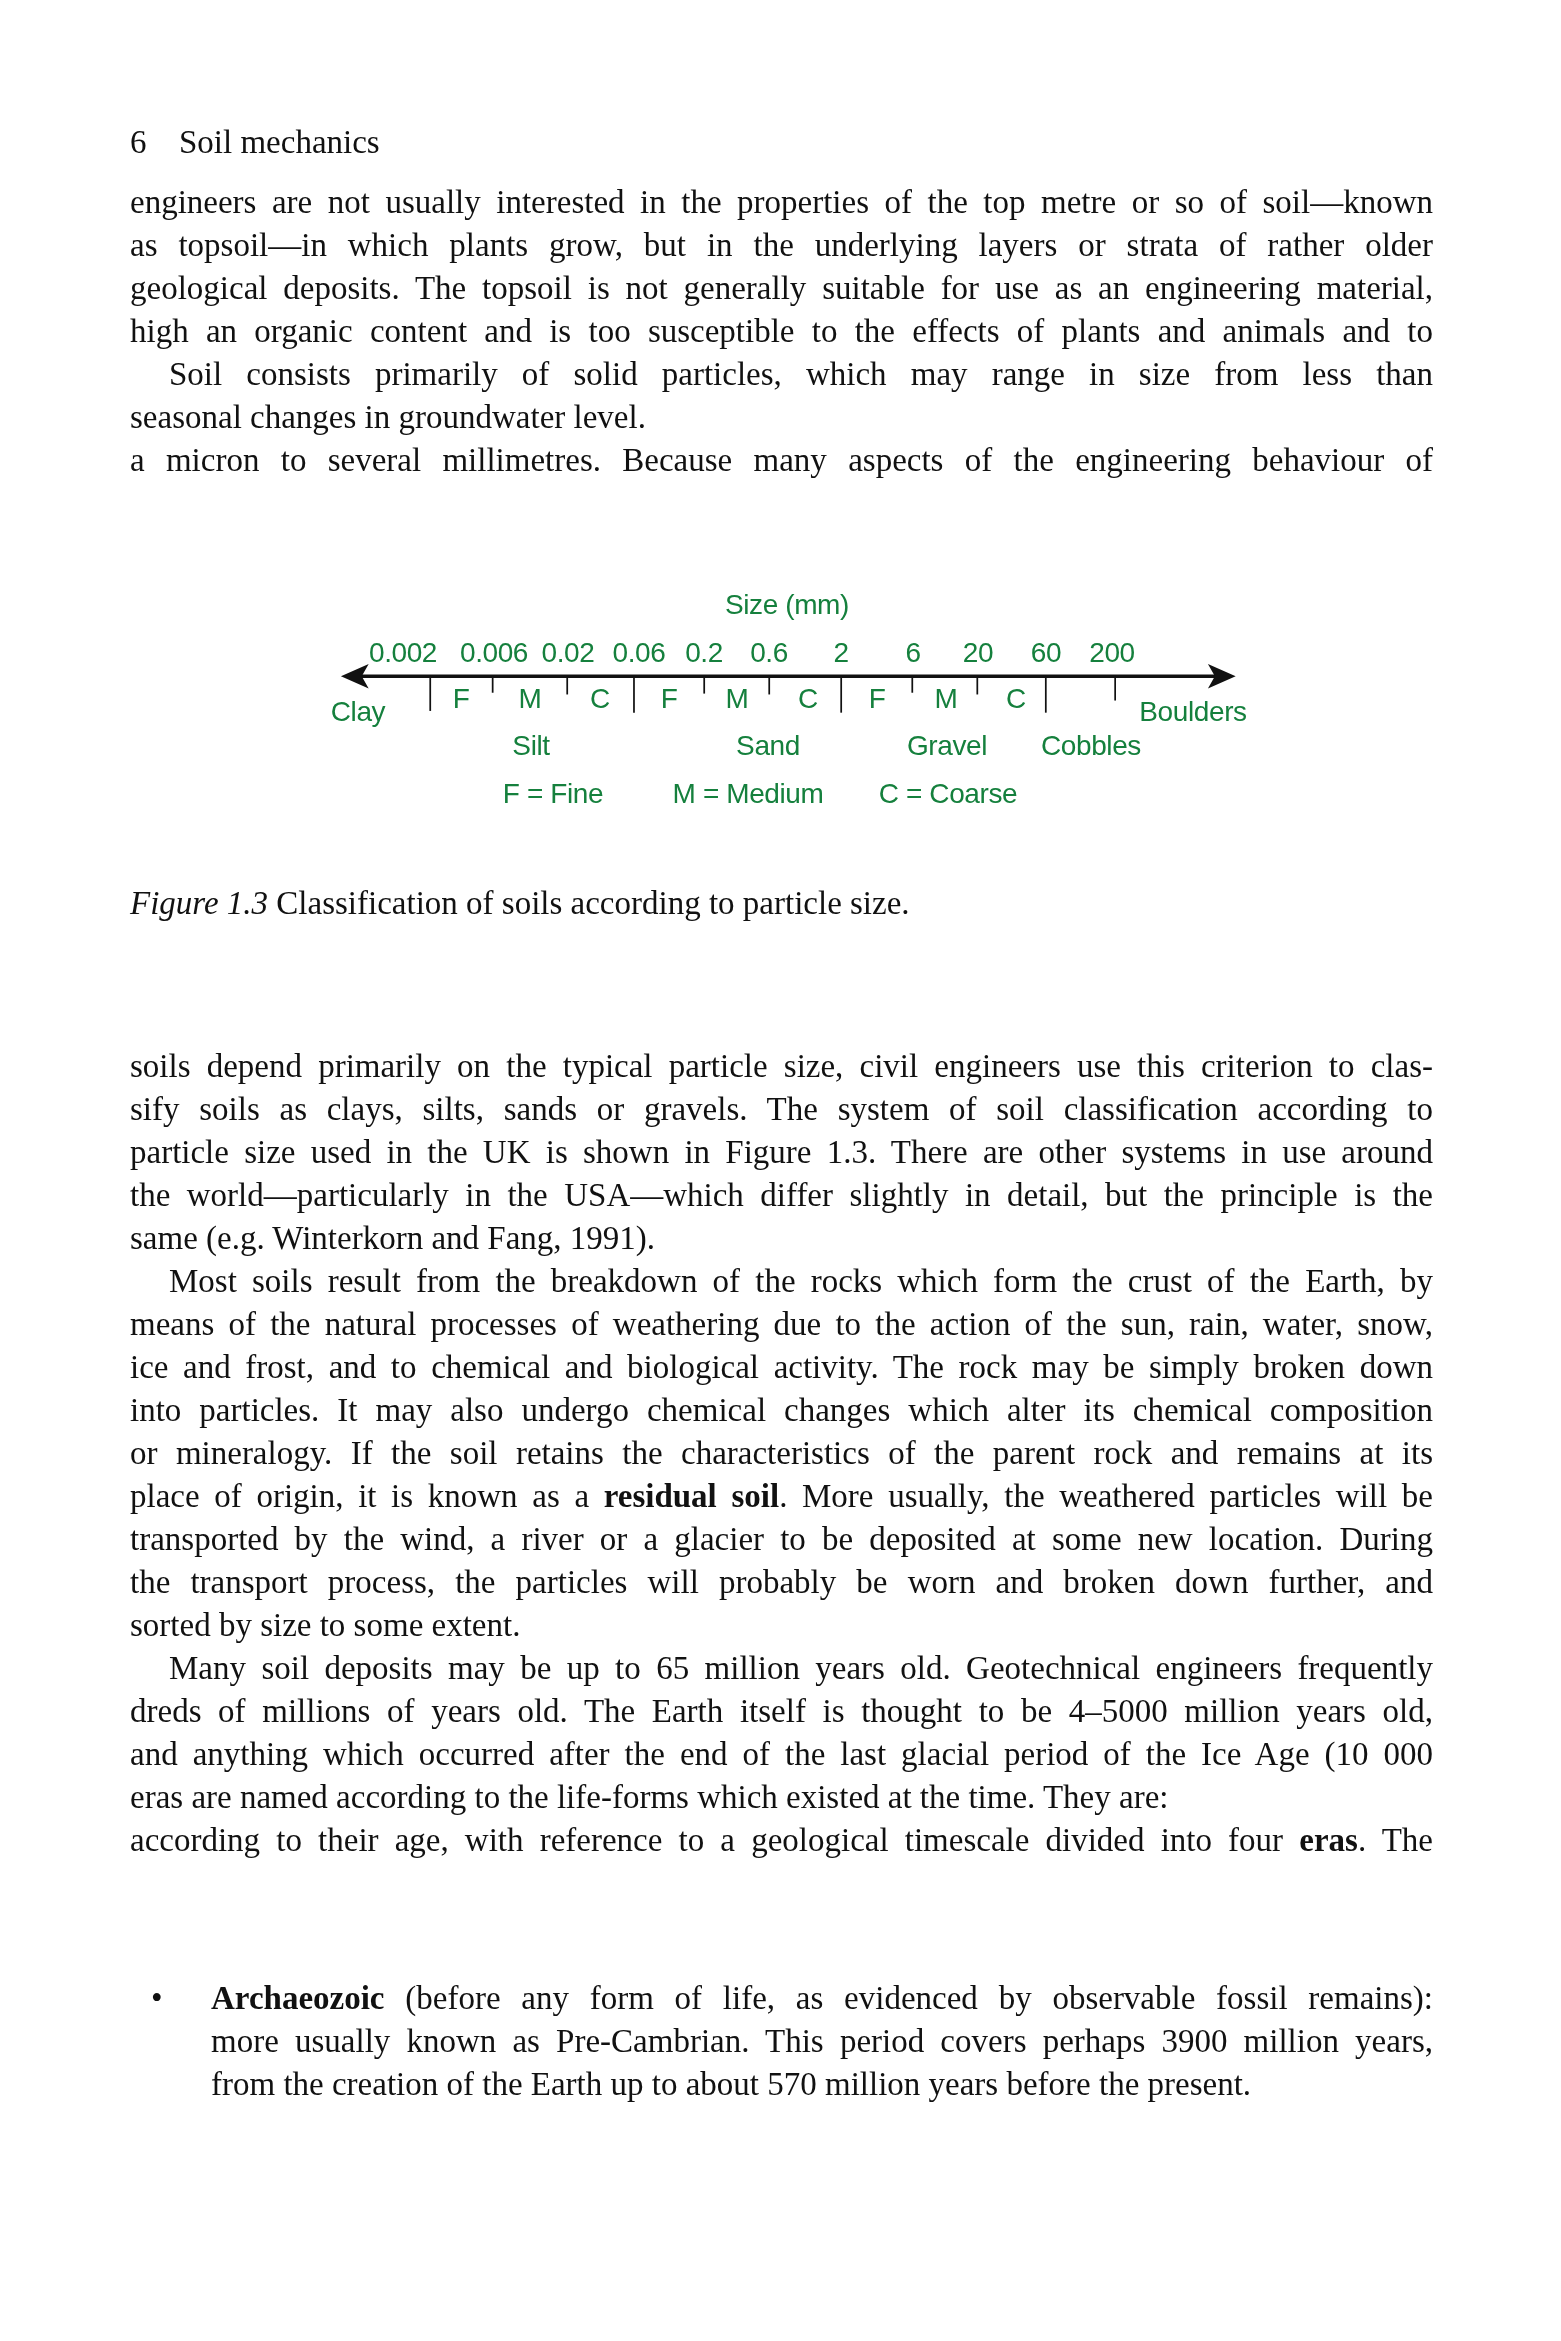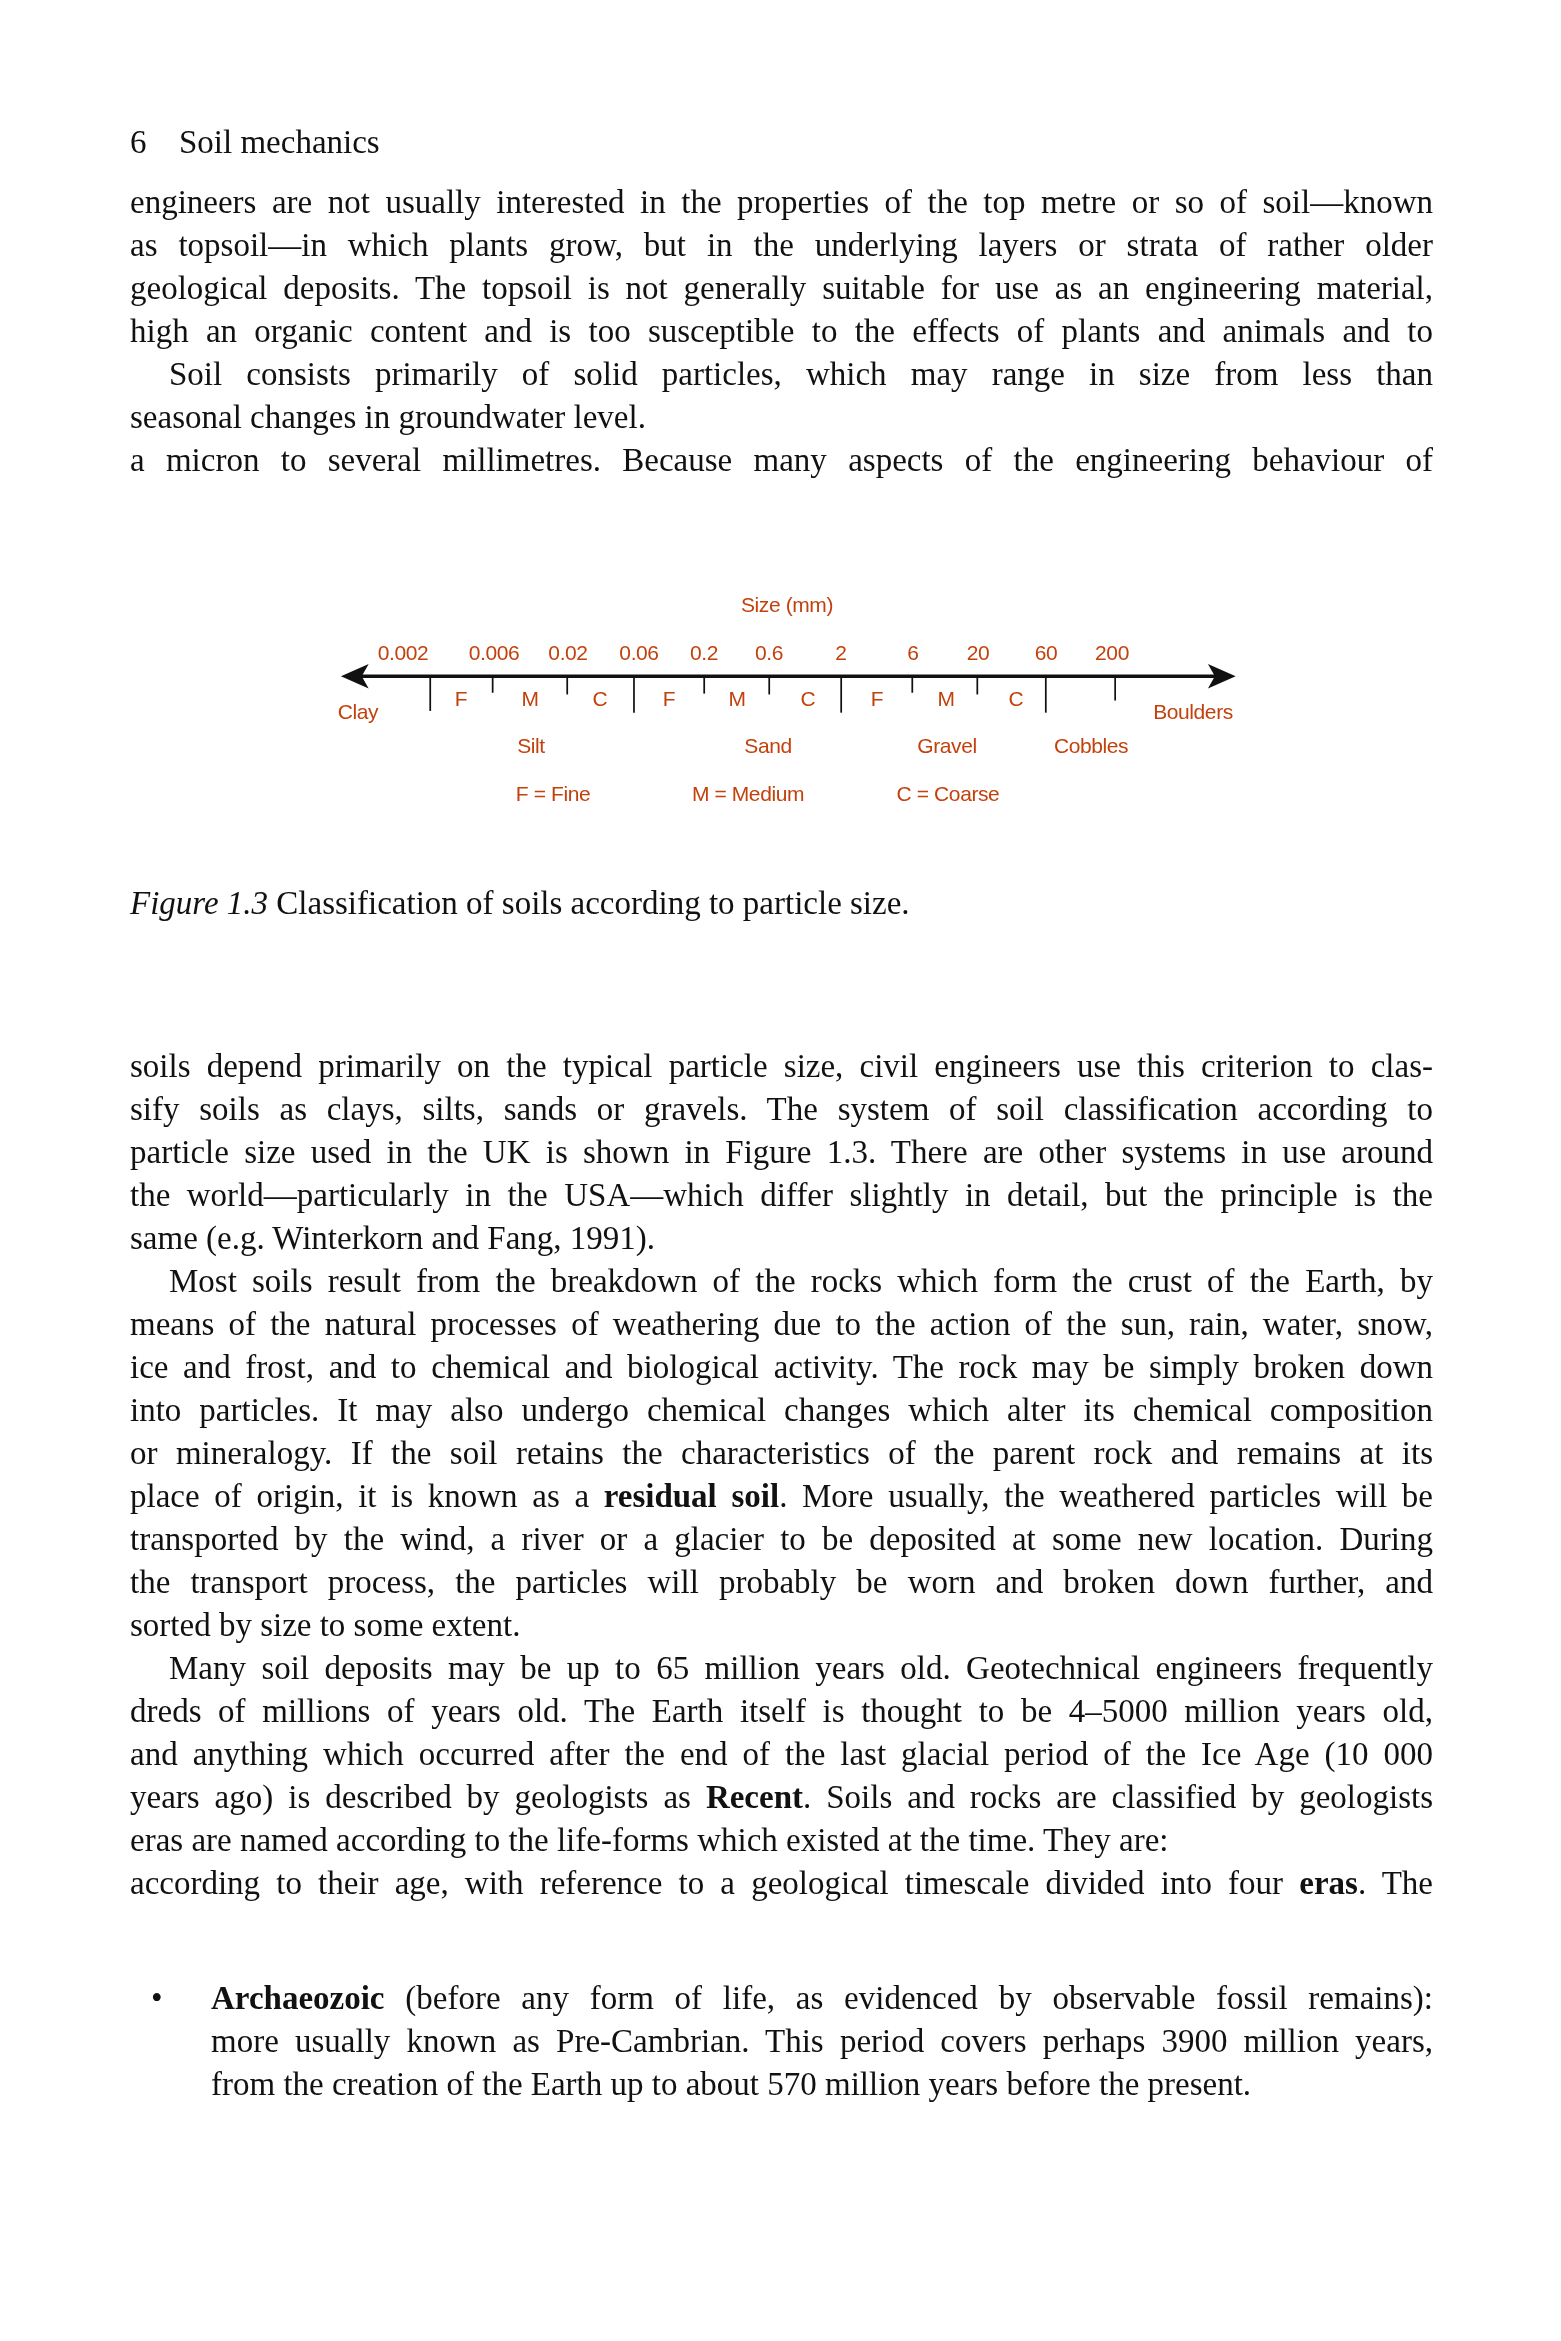--- a/index.html
+++ b/index.html
@@ -24,21 +24,21 @@
   .bullet .dot { position: absolute; left: 21px; top: 0; height: 43px; line-height: 43px; }
   .bullet .btext { margin-left: 81px; width: 1222px; }
 
   .caption { position: absolute; left: 130px; top: 882px; font-size: 33px; line-height: 43px; white-space: nowrap; }
   .caption .fig { font-style: italic; }
 
   
   .figure { position: absolute; left: 0; top: 0; width: 1561px; height: 867px; pointer-events: none;
             font-family: "Liberation Sans", "DejaVu Sans", sans-serif; }
   .figure * { pointer-events: auto; }
-  .fl { position: absolute; font-size: 21px; line-height: 26px; white-space: nowrap; color: #c2410c; transform: translateX(-50%); letter-spacing: -0.4px; }
+  .fl { position: absolute; font-size: 28px; line-height: 26px; white-space: nowrap; color: #15803d; transform: translateX(-50%); letter-spacing: -0.4px; }
   .axis { position: absolute; left: 0; top: 0; }
 </style>
 </head>
 <body>
 
 <div class="page">
 
   <div class="running-head">
     <span class="num">6</span><span class="title">Soil mechanics</span>
   </div>
@@ -128,21 +128,20 @@
     <div class="line">into particles. It may also undergo chemical changes which alter its chemical composition</div>
     <div class="line">or mineralogy. If the soil retains the characteristics of the parent rock and remains at its</div>
     <div class="line"><span>place of origin, it is known as a </span><b>residual soil</b><span>. More usually, the weathered particles will be</span></div>
     <div class="line">transported by the wind, a river or a glacier to be deposited at some new location. During</div>
     <div class="line">the transport process, the particles will probably be worn and broken down further, and</div>
     <div class="line last">sorted by size to some extent.</div>
 
     <div class="line indent">Many soil deposits may be up to 65 million years old. Geotechnical engineers frequently</div>
     <div class="line">dreds of millions of years old. The Earth itself is thought to be 4–5000 million years old,</div>
     <div class="line">and anything which occurred after the end of the last glacial period of the Ice Age (10 000</div>
-    <div class="line"><span>years ago) is described by geologists as </span><b>Recent</b><span>. Soils and rocks are classified by geologists</span></div>
     <div class="line last">eras are named according to the life-forms which existed at the time. They are:</div>
     <div class="line"><span>according to their age, with reference to a geological timescale divided into four </span><b>eras</b><span>. The</span></div>
   </div>
 
   <div class="bullet">
     <span class="dot">•</span>
     <div class="btext">
       <div class="line"><b>Archaeozoic</b><span> (before any form of life, as evidenced by observable fossil remains):</span></div>
       <div class="line">more usually known as Pre-Cambrian. This period covers perhaps 3900 million years,</div>
       <div class="line last">from the creation of the Earth up to about 570 million years before the present.</div>

